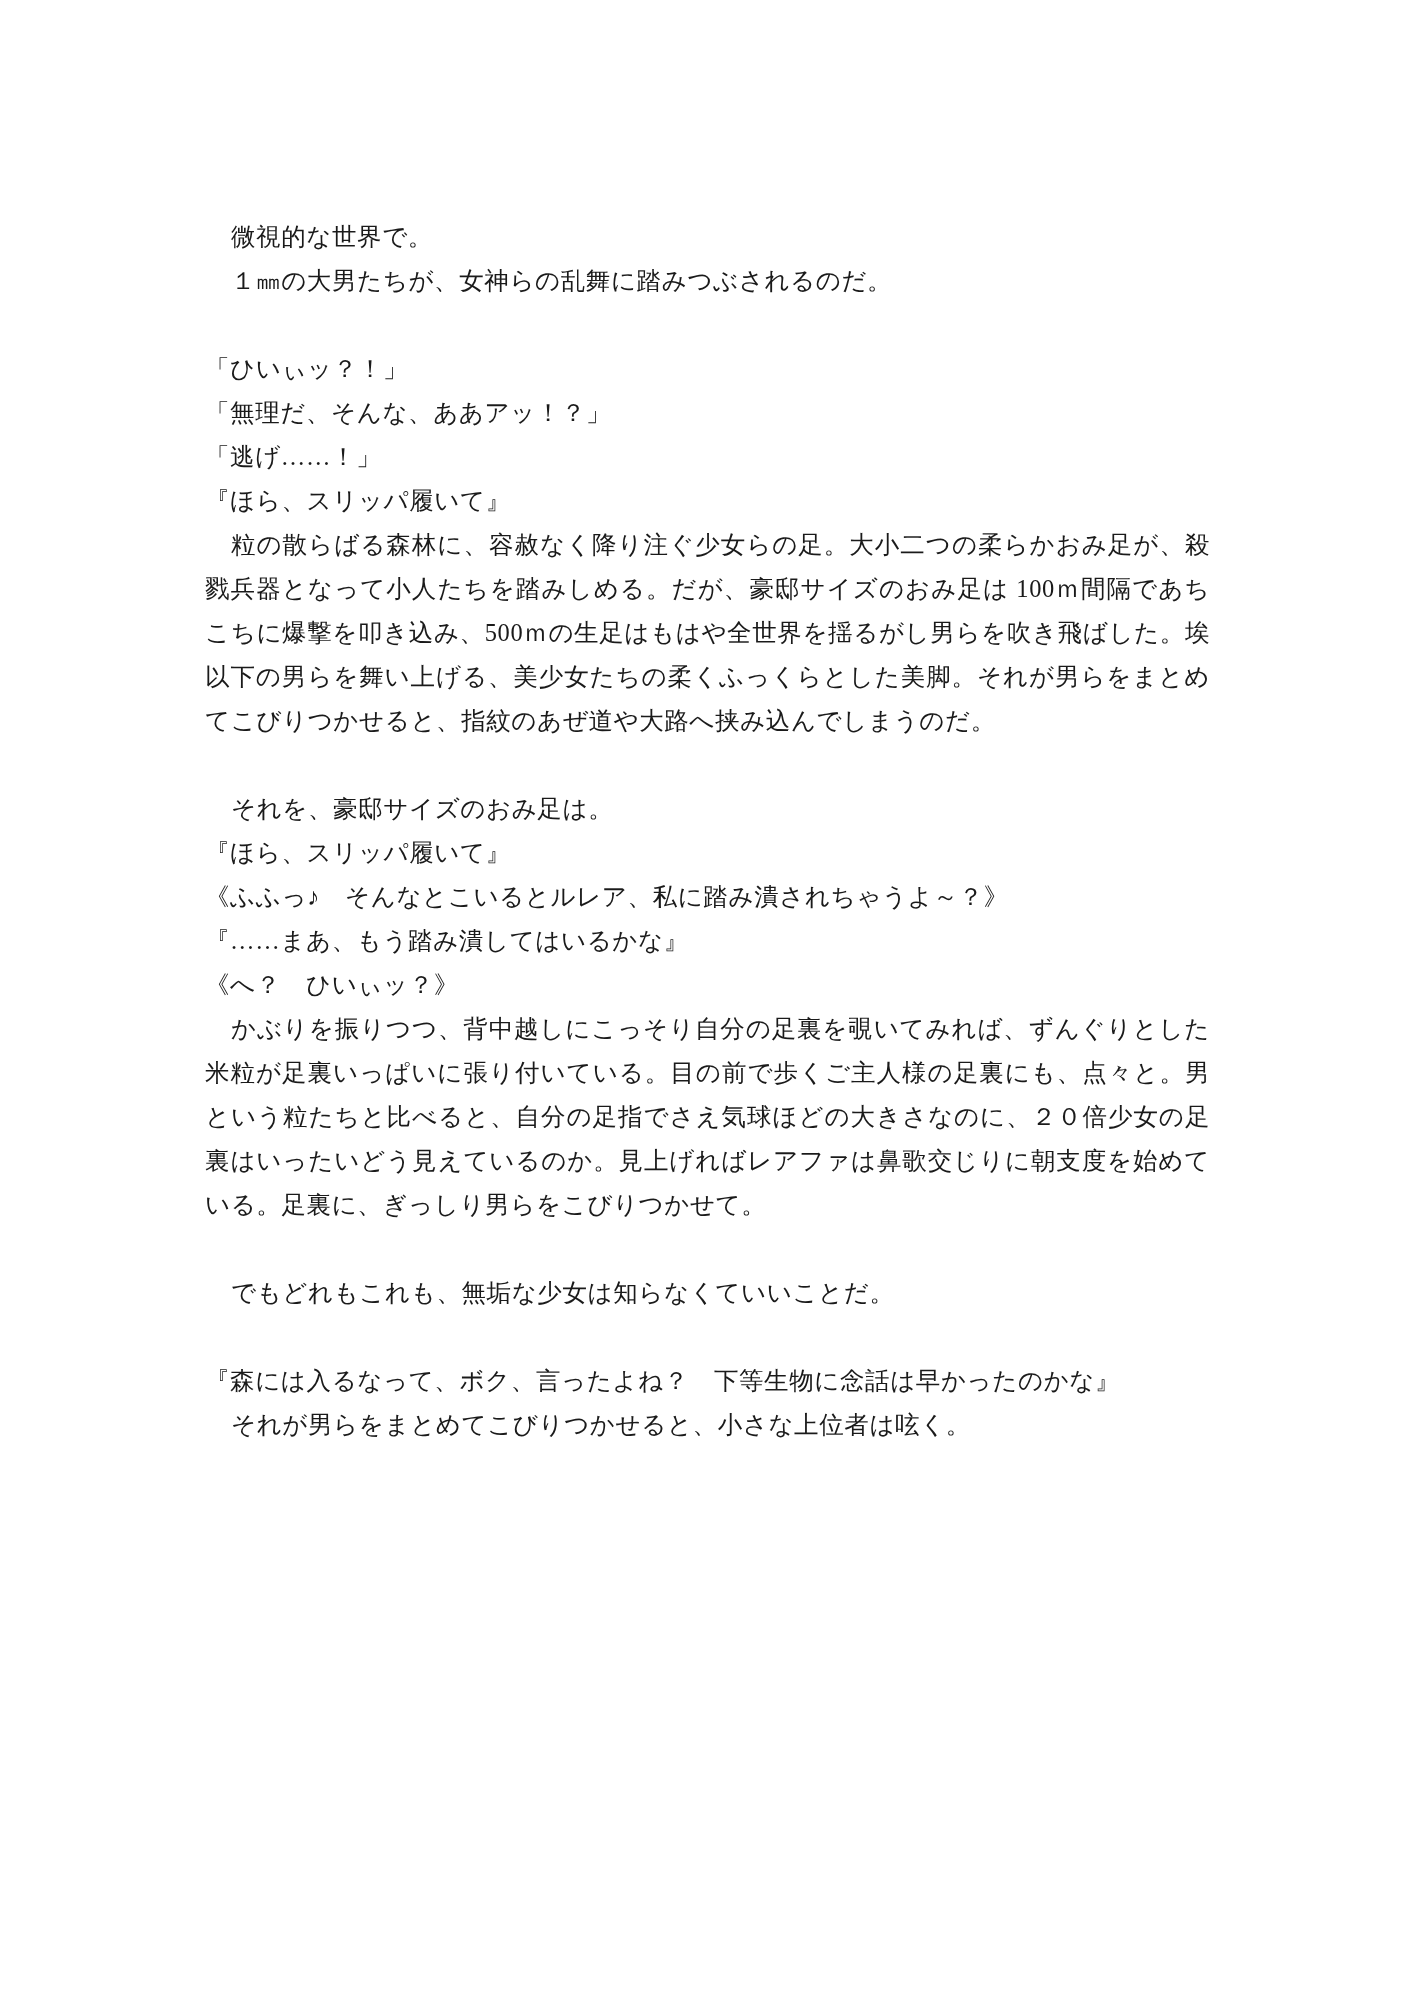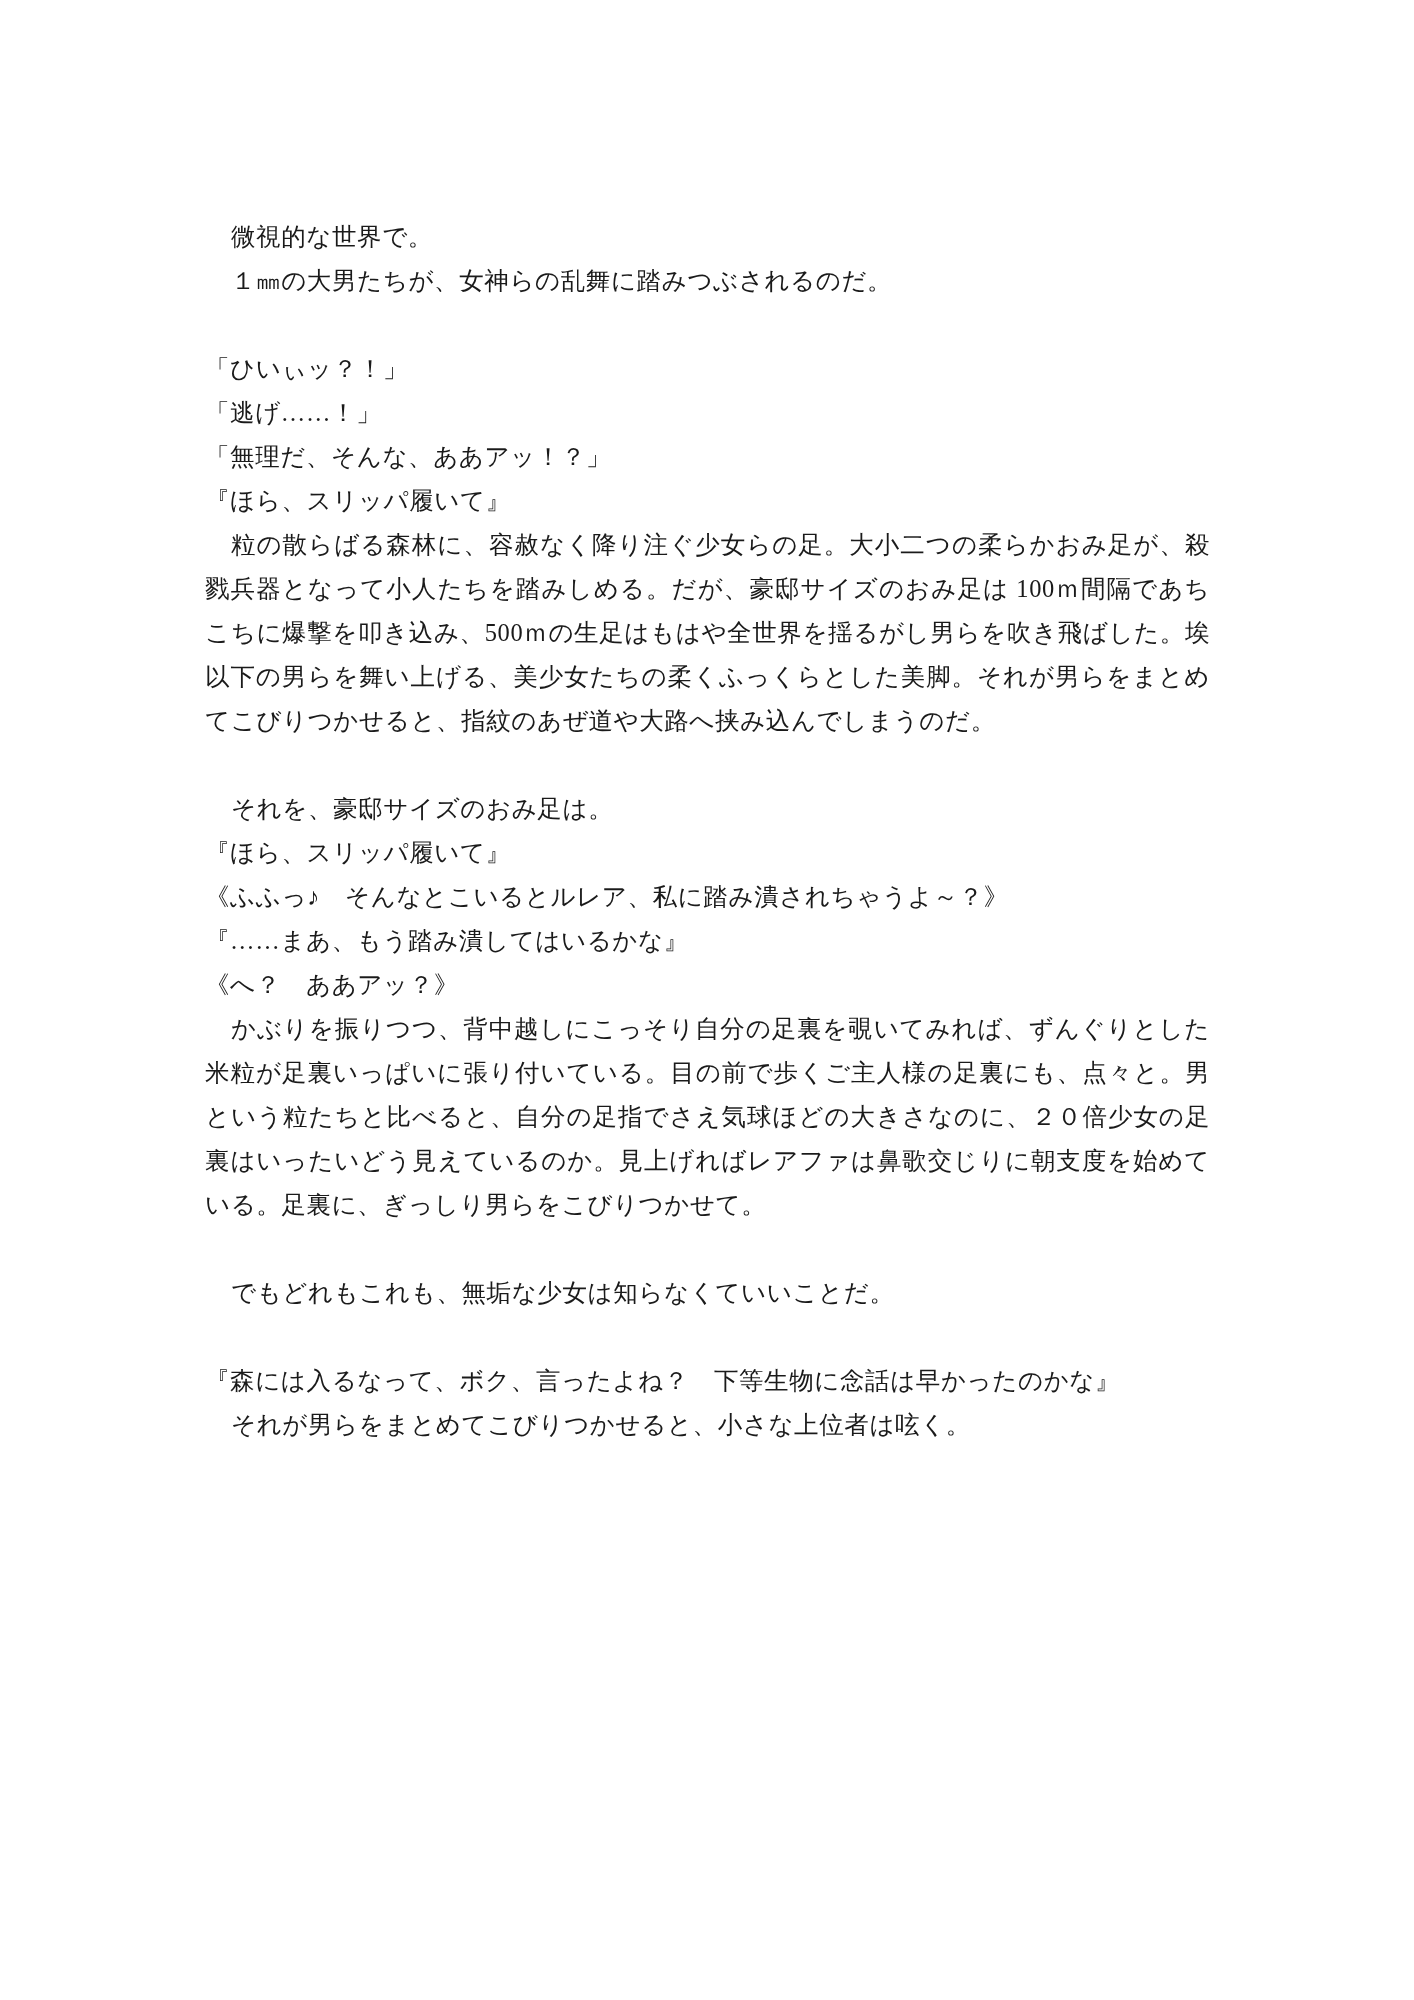--- a/index.html
+++ b/index.html
@@ -50,30 +50,30 @@
 </style>
 </head>
 <body>
 
 <div class="page">
   <div class="content" id="body-root">
       <p class="para indent">微視的な世界で。</p>
       <p class="para indent">１㎜の大男たちが、女神らの乱舞に踏みつぶされるのだ。</p>
       <div class="gap-md"></div>
       <p class="para">「ひいぃッ？！」</p>
+      <p class="para">「無理だ、そんな、ああアッ！？」</p>
       <p class="para">「逃げ……！」</p>
-      <p class="para">「無理だ、そんな、ああアッ！？」</p>
       <p class="para">『ほら、スリッパ履いて』</p>
       <p class="para indent">粒の散らばる森林に、容赦なく降り注ぐ少女らの足。大小二つの柔らかおみ足が、殺戮兵器となって小人たちを踏みしめる。だが、豪邸サイズのおみ足は 100ｍ間隔であちこちに爆撃を叩き込み、500ｍの生足はもはや全世界を揺るがし男らを吹き飛ばした。埃以下の男らを舞い上げる、美少女たちの柔くふっくらとした美脚。それが男らをまとめてこびりつかせると、指紋のあぜ道や大路へ挟み込んでしまうのだ。</p>
       <div class="gap-md"></div>
       <p class="para indent">それを、豪邸サイズのおみ足は。</p>
       <p class="para">『ほら、スリッパ履いて』</p>
       <p class="para">《ふふっ♪　そんなとこいるとルレア、私に踏み潰されちゃうよ～？》</p>
       <p class="para">『……まあ、もう踏み潰してはいるかな』</p>
-      <p class="para">《へ？　ああアッ？》</p>
+      <p class="para">《へ？　ひいぃッ？》</p>
       <p class="para indent">かぶりを振りつつ、背中越しにこっそり自分の足裏を覗いてみれば、ずんぐりとした米粒が足裏いっぱいに張り付いている。目の前で歩くご主人様の足裏にも、点々と。男という粒たちと比べると、自分の足指でさえ気球ほどの大きさなのに、２０倍少女の足裏はいったいどう見えているのか。見上げればレアファは鼻歌交じりに朝支度を始めている。足裏に、ぎっしり男らをこびりつかせて。</p>
       <div class="gap-md"></div>
       <p class="para indent">でもどれもこれも、無垢な少女は知らなくていいことだ。</p>
       <div class="gap-md"></div>
       <p class="para">『森には入るなって、ボク、言ったよね？　下等生物に念話は早かったのかな』</p>
       <p class="para indent">それが男らをまとめてこびりつかせると、小さな上位者は呟く。</p>
     </div>
   <div class="pagenum">8</div>
 </div>
 

